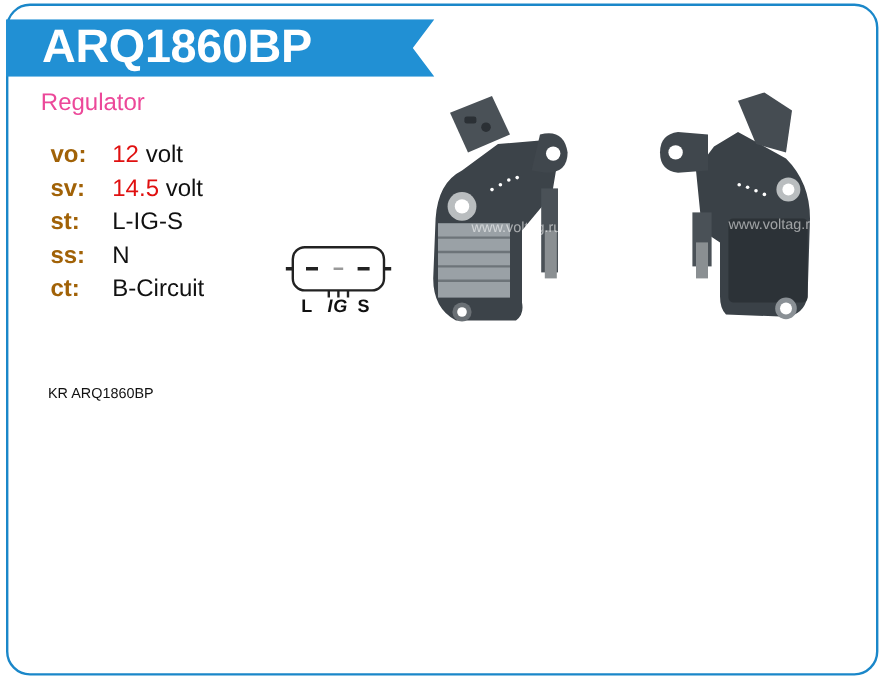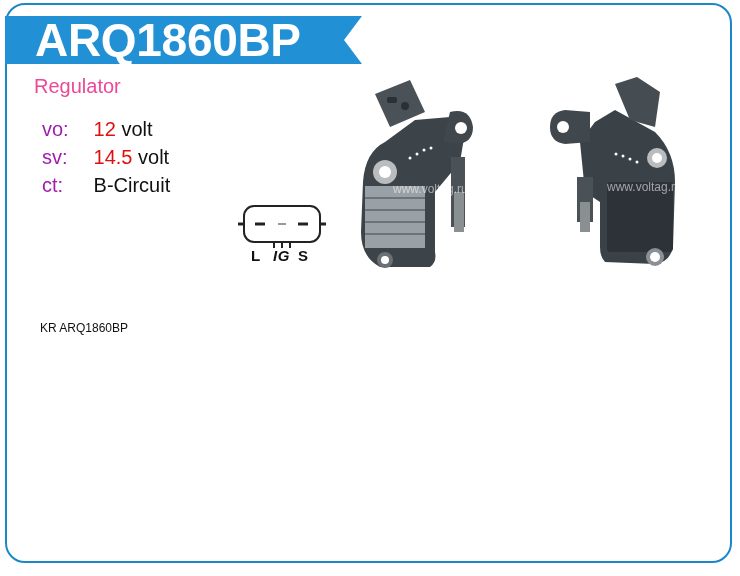--- a/index.html
+++ b/index.html
@@ -8,29 +8,29 @@
     .frame {
       position: absolute; left: 5px; top: 3px; width: 727px; height: 560px;
       border: 2px solid #1a87c9; border-radius: 20px; box-sizing: border-box;
       background: #ffffff;
     }
     .banner {
       position: absolute; left: 5px; top: 16px; width: 357px; height: 48px;
     }
     .banner svg { position: absolute; left: 0; top: 0; }
     .banner-title {
-      position: absolute; left: 30px; top: 3px; font-size: 46px; font-weight: bold;
+      position: absolute; left: 30px; top: 3px; font-size: 39px; font-weight: bold;
       color: #ffffff; letter-spacing: -0.3px; line-height: 42px;
     }
     .subtitle {
       position: absolute; left: 34px; top: 75px; font-size: 20px; color: #ec4899;
     }
     .specs { position: absolute; left: 42px; top: 115px; }
     .spec-row { height: 28px; line-height: 28px; font-size: 20px; white-space: nowrap; }
-    .spec-key { display: inline-block; width: 46px; font-weight: normal; color: #a21caf; }
+    .spec-key { display: inline-block; width: 46px; font-weight: bold; color: #a16207; }
     .spec-val { color: #111; }
     .spec-num { color: #e01010; font-weight: normal; }
     .kr-code { position: absolute; left: 40px; top: 321px; font-size: 12px; color: #111; }
     .connector { position: absolute; left: 238px; top: 204px; }
     .pin-labels {
       position: absolute; left: 251px; top: 247px; font-size: 15px; font-weight: bold;
       color: #111; letter-spacing: 0.5px; white-space: nowrap;
     }
     .pin-labels span { position: absolute; top: 0; }
     .photo { position: absolute; }
@@ -56,20 +56,28 @@
 <div class="specs">
   <div class="spec-row">
     <span class="spec-key">vo:</span>
     <span class="spec-num">12 </span>
     <span class="spec-val">volt</span>
   </div>
   <div class="spec-row">
     <span class="spec-key">sv:</span>
     <span class="spec-num">14.5 </span>
     <span class="spec-val">volt</span>
+  </div>
+  <div class="spec-row">
+    <span class="spec-key">st:</span>
+    <span class="spec-val">L-IG-S</span>
+  </div>
+  <div class="spec-row">
+    <span class="spec-key">ss:</span>
+    <span class="spec-val">N</span>
   </div>
   <div class="spec-row">
     <span class="spec-key">ct:</span>
     <span class="spec-val">B-Circuit</span>
   </div>
 </div>
 
 <div class="kr-code">KR ARQ1860BP</div>
 
 <div class="connector">

